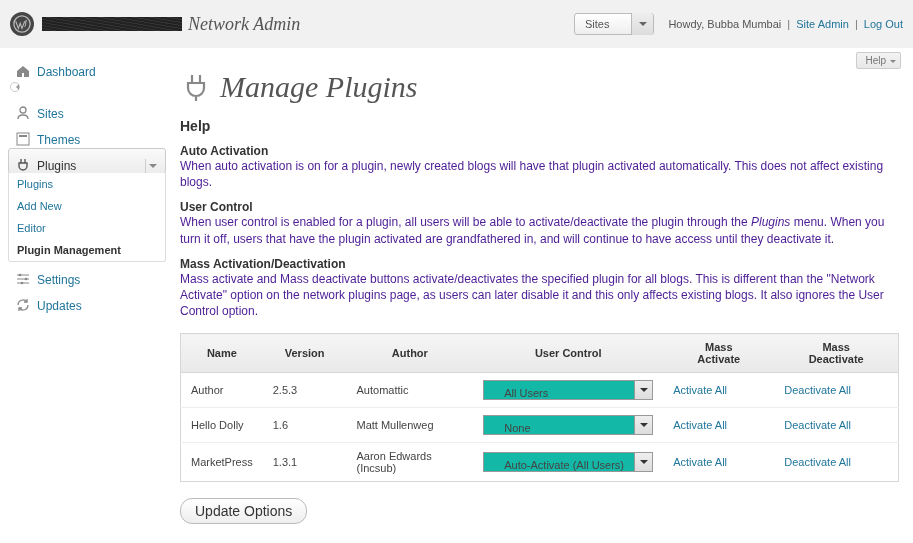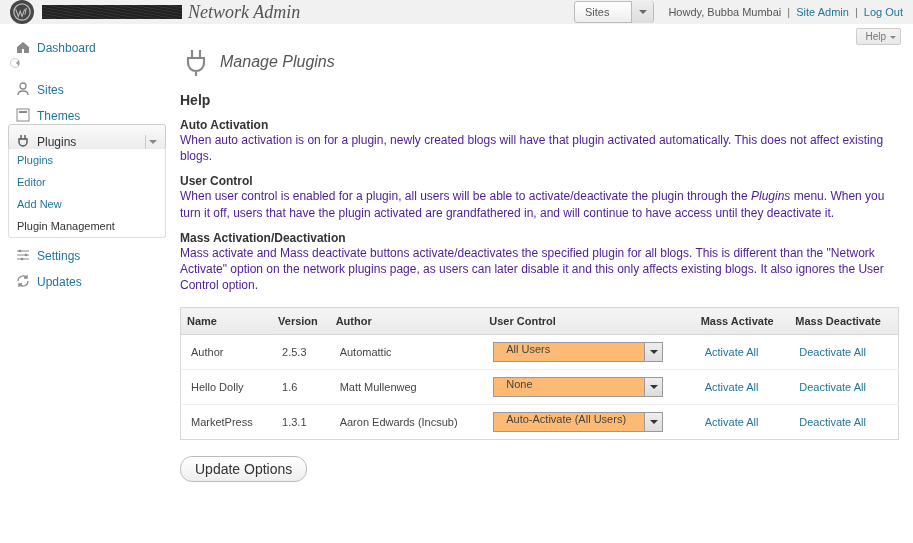--- a/index.html
+++ b/index.html
@@ -1,17 +1,17 @@
 <!DOCTYPE html>
 <html><head>
 <meta charset="utf-8">
 <style>
 *{box-sizing:border-box;margin:0;padding:0}
 body{font-family:Verdana,Arial,sans-serif;font-size:12px;background:#fff;color:#333;width:913px}
-.topbar{height:24px;background:linear-gradient(#888,#666);border-bottom:1px solid #555;display:flex;padding:12px 10px;color:#ddd}
+.topbar{height:48px;background:linear-gradient(#888,#666);border-bottom:1px solid #555;display:flex;padding:12px 10px;color:#ddd}
 .wp-logo{width:24px;height:24px;border-radius:50%;background:#464646;display:flex;align-items:center;justify-content:center;margin-right:8px}
 .wp-logo svg{width:18px;height:18px}
 .scribble{width:140px;height:14px;background:#222;border-radius:2px;margin-right:6px;position:relative}
 .scribble::after{content:"";position:absolute;inset:0;background:repeating-linear-gradient(10deg,#222,#222 2px,#333 2px,#333 3px)}
 .na-title{font-family:Georgia,serif;font-size:18px;color:#555;font-style:italic;padding-left:0}
 .topbar{background:#f1f1f1;border-bottom:none}
 .topbar-inner{display:flex;align-items:center;width:100%}
 .sites-dd{display:flex;align-items:center;background:linear-gradient(#fff,#eee);border:1px solid #bbb;border-radius:3px;height:22px;margin-right:14px}
 .sites-dd span{padding:0 22px 0 10px;font-size:11px;color:#555}
 .sites-dd .arrowpart{width:22px;height:22px;border-left:1px solid #bbb;display:flex;align-items:center;justify-content:center;background:linear-gradient(#eee,#ddd);border-radius:0 3px 3px 0}
@@ -23,38 +23,38 @@
 .wrap{display:flex}
 .sidebar{width:170px;padding:6px 4px 6px 8px}
 .menu-item{display:flex;align-items:flex-end;height:26px;padding:0 6px;color:#21759b;cursor:pointer;font-size:12px;border:1px solid transparent}
 .menu-item .ic{width:16px;height:16px;margin-right:6px;fill:#888}
 .menu-item.current{background:linear-gradient(#fafafa,#ececec);border:1px solid #ccc;border-radius:3px;color:#333}
 .menu-item.current .ic{fill:#555}
 .menu-item .arrow{margin-left:auto;width:14px;height:14px;border-left:1px solid #ccc;display:flex;align-items:center;justify-content:center}
 .menu-item .arrow::after{content:"";border:4px solid transparent;border-top-color:#888;margin-top:3px}
 .submenu{border:1px solid #ddd;border-top:none;border-radius:0 0 3px 3px;background:#fff;margin-top:-1px}
 .submenu div{padding:5px 8px;font-size:11px;color:#21759b;cursor:pointer}
-.submenu div.active{color:#333;font-weight:normal}
+.submenu div.active{color:#333;font-weight:bold}
 .collapse-handle{width:10px;height:10px;border:1px solid #ccc;border-radius:50%;margin:2px 0 4px 2px;position:relative}
 .collapse-handle::after{content:"";position:absolute;left:2px;top:1px;border:3px solid transparent;border-right-color:#999}
 .content{flex:1;padding:6px 14px 20px 10px;position:relative}
 .help-tab{position:absolute;right:12px;top:4px;background:linear-gradient(#f3f3f3,#e8e8e8);border:1px solid #ccc;border-radius:2px;padding:2px 14px 2px 8px;font-size:10px;color:#777}
 .help-tab::after{content:"";border:3px solid transparent;border-top-color:#888;position:absolute;right:4px;top:7px}
 .page-title{display:flex;align-items:center;margin:16px 0 14px 0}
 .page-title svg{width:32px;height:32px;margin-right:8px;fill:#888}
-.page-title h1{font-family:Liberation Sans, sans-serif;font-style:italic;font-weight:normal;font-size:16px;color:#555}
+.page-title h1{font-family:Liberation Serif, serif;font-style:italic;font-weight:normal;font-size:30px;color:#555}
 h3.section{font-size:14px;font-weight:bold;color:#333;margin:6px 0 10px 0}
 .help-block strong{display:block;margin:10px 0 0 0}
 .help-block p{margin:0 0 6px 0;line-height:1.35;color:#4c1d95}
 .help-block em{font-style:italic}
 .tbl{width:100%;border-collapse:collapse;margin-top:14px;border:1px solid #d7d7d7}
-.tbl th{background:linear-gradient(#f5f5f5,#e9e9e9);text-align:left;font-size:11px;color:#333;padding:7px 6px;border-bottom:1px solid #d7d7d7}
+.tbl th{background:linear-gradient(#f5f5f5,#e9e9e9);text-align:center;font-size:11px;color:#333;padding:7px 22px;border-bottom:1px solid #d7d7d7}
 .tbl td{padding:7px 10px;border-bottom:1px solid #eee;font-size:11px;color:#444;vertical-align:middle}
 .tbl tr:last-child td{border-bottom:none}
-.sel{display:inline-flex;align-items:flex-start;border:1px solid #999;background:#fdba74;height:20px;min-width:170px;position:relative;padding:0 20px 0 12px;font-size:11px}
+.sel{display:inline-flex;align-items:flex-end;border:1px solid #999;background:#14b8a6;height:20px;min-width:170px;position:relative;padding:0 20px 0 20px;font-size:11px}
 .sel .arr{position:absolute;right:0;top:0;width:18px;height:18px;border-left:1px solid #999;background:linear-gradient(#eee,#ddd);display:flex;align-items:center;justify-content:center}
 .sel .arr::after{content:"";border:4px solid transparent;border-top-color:#333;margin-top:3px}
 a.lnk{color:#21759b;text-decoration:none}
 .btn{display:inline-block;background:linear-gradient(#fff,#eee);border:1px solid #bbb;border-radius:12px;padding:4px 14px;font-size:14px;color:#333;margin-top:16px;cursor:pointer}
 </style>
 </head>
 <body>
 
 <div class="topbar">
   <div class="topbar-inner">
@@ -106,22 +106,22 @@
     </div>
     <div class="menu-item current">
       <svg class="ic" viewBox="0 0 16 16">
           <path d="M6 2v4M10 2v4M4 6h8v3a4 4 0 01-4 4 4 4 0 01-4-4z" fill="none" stroke="#555" stroke-width="1.4"></path>
         </svg>
       <span>Plugins</span>
       <span class="arrow"></span>
     </div>
     <div class="submenu">
       <div>Plugins</div>
+      <div>Add New</div>
       <div>Editor</div>
-      <div>Add New</div>
       <div class="active">Plugin Management</div>
     </div>
     <div class="menu-item">
       <svg class="ic" viewBox="0 0 16 16">
           <path d="M2 4h12M2 8h12M2 12h12" stroke="#888"></path>
           <circle cx="5" cy="4" r="1.3" fill="#888"></circle>
           <circle cx="11" cy="8" r="1.3" fill="#888"></circle>
           <circle cx="7" cy="12" r="1.3" fill="#888"></circle>
         </svg>
       <span>Settings</span>

